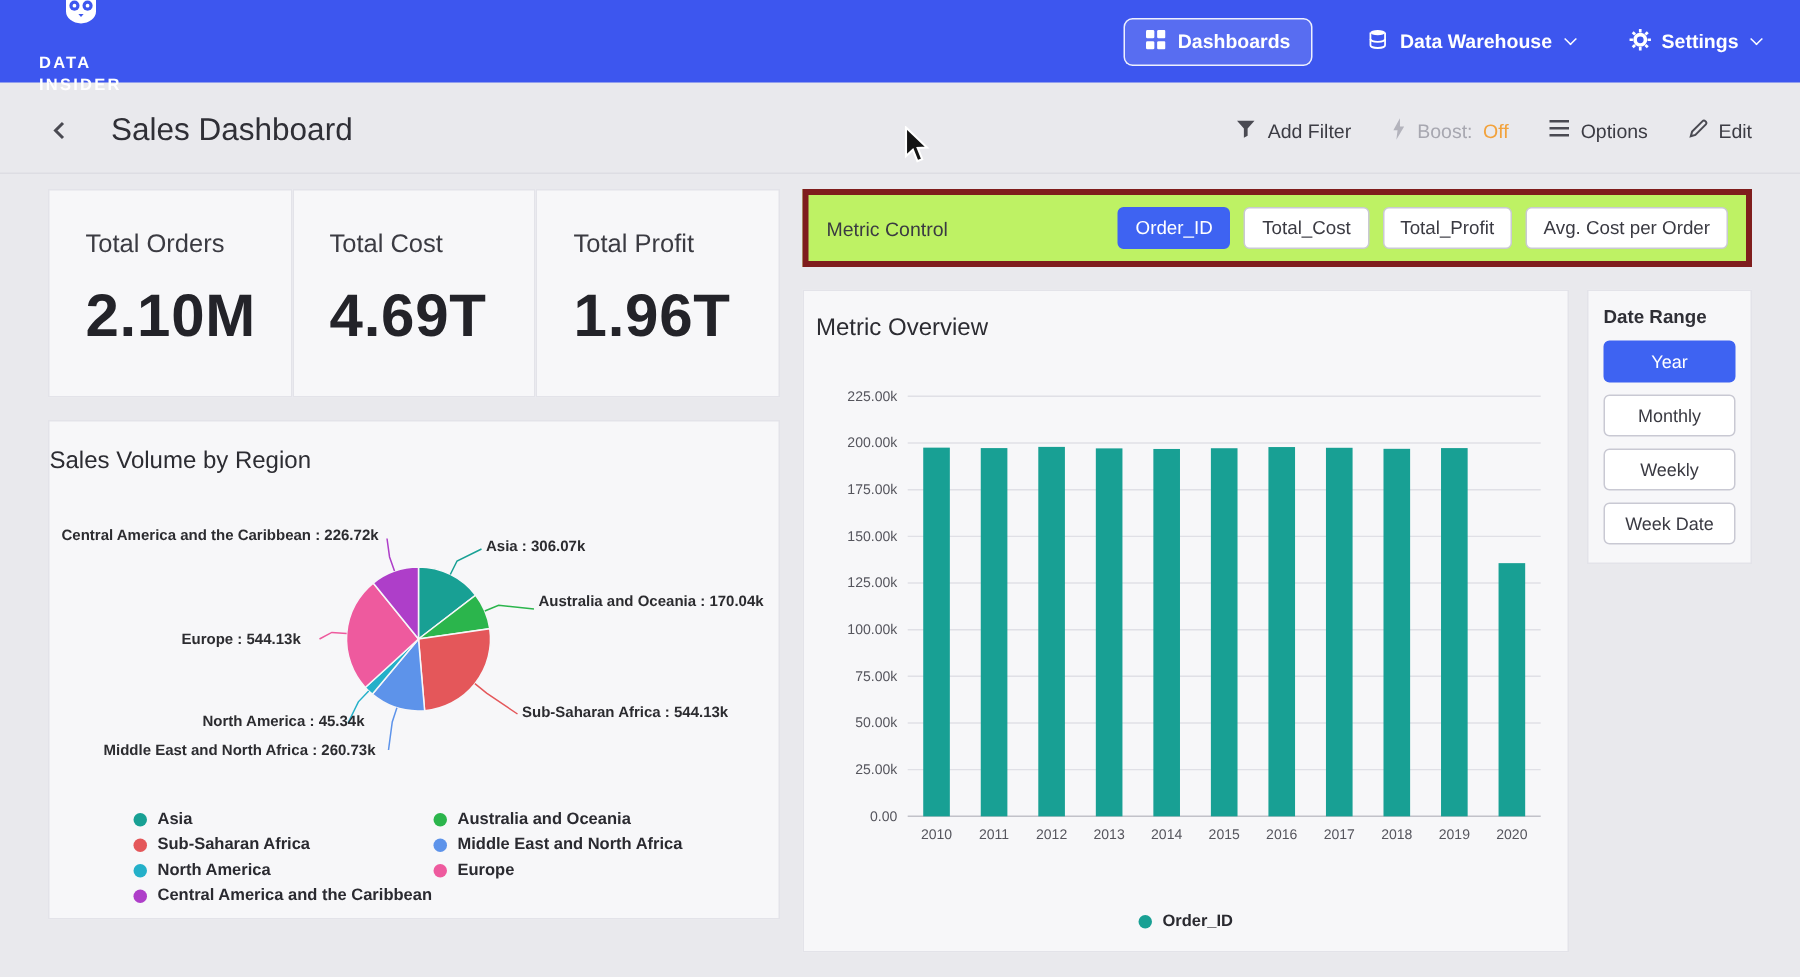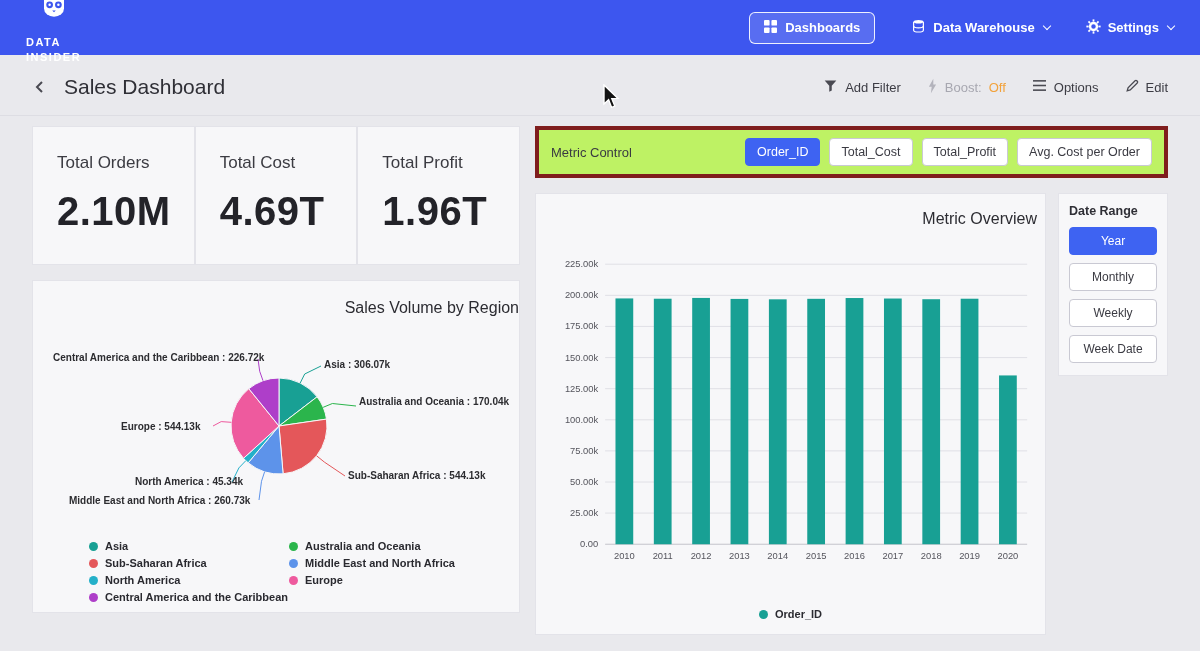--- a/index.html
+++ b/index.html
@@ -16,39 +16,39 @@
   .nav-right { display:flex; align-items:center; gap:36px; color:#fff; font-size:13px; }
   .nav-btn { display:flex; align-items:center; gap:8px; padding:7px 14px;
              border:1.5px solid rgba(255,255,255,.9); border-radius:6px;
              background:rgba(255,255,255,.14); color:#fff; font-weight:700; font-size:13px; cursor:pointer; }
   .nav-item { display:flex; align-items:center; gap:7px; font-weight:600; cursor:pointer; }
   .chev { display:inline-block; width:6px; height:6px; border-right:1.8px solid #fff;
           border-bottom:1.8px solid #fff; transform:rotate(45deg); margin-left:2px; margin-top:-3px; }
   
   .page-header { display:flex; align-items:center; gap:16px; padding:20px 32px 16px;
                  border-bottom:1px solid #dddde3; }
-  .page-title { font-size:21px; font-weight:500; color:#2f2f36; }
+  .page-title { font-size:21px; font-weight:500; color:#2f2f36;margin-left:10px; }
   .header-actions { margin-left:auto; display:flex; align-items:center; gap:26px;
                     font-size:13px; color:#3c3c44; font-weight:500; }
   .h-action { display:flex; align-items:center; gap:7px; cursor:pointer; }
   .boost-label { color:#a7a7b0; }
   .boost-off { color:#f2a23c; }
   
   .content { display:flex; gap:15px; padding:10px 32px 0; }
   .left-col { width:488px; flex:none; }
   .right-col { flex:1; min-width:0; }
   .card { background:#f7f7f9; border:1px solid #e3e3e9; }
   
   .kpi-row { display:flex; margin-bottom:15px; }
   .kpi-card { flex:1; padding:26px 16px 30px 24px; }
   .kpi-label { font-size:17px; font-weight:500; color:#3b3b42; }
   .kpi-value { font-size:40px; font-weight:700; color:#232329; margin-top:16px; letter-spacing:.5px; }
   
   .pie-card { padding:18px 0 12px; height:333px; }
-  .card-title { text-align:right; font-size:16px; font-weight:500; color:#2c2c32; }
+  .card-title { text-align:left; font-size:16px; font-weight:500; color:#2c2c32; }
   .pie-area { position:relative; width:100%; height:205px; margin-top:6px; }
   .pie-area svg { position:absolute; left:0; top:0; }
   .pie-label { position:absolute; font-size:10px; font-weight:700; color:#2c2c30; white-space:nowrap; }
   .pie-legend { display:grid; grid-template-columns:200px 1fr; row-gap:5px; margin:12px 0 0 56px; }
   .legend-item { display:flex; align-items:center; gap:7px; font-size:11px; font-weight:700; color:#2a2a30; }
   .legend-dot { width:9px; height:9px; border-radius:50%; flex:none; }
   
   .metric-bar { background:#bef264; border:4px solid #7f1d1d; padding:8px 12px;
                 display:flex; align-items:center; gap:10px; margin-bottom:15px;justify-content:space-between; }
   .metric-label { font-size:13px; color:#3a3a42; font-weight:500; margin-right:2px; }
@@ -220,21 +220,21 @@
             <path d="M246,103 L215.8,65.7 A48,48 0 0 1 246.0,55.0 Z" fill="#ae3ec9" stroke="#f7f7f9" stroke-width="1"></path>
             <polyline points="230.0,57.7 226.7,48.3 225,36" fill="none" stroke="#ae3ec9" stroke-width="1"></polyline>
           </svg>
         <div>
             <div class="pie-label" style="left: 291px; top: 36px;">Asia : 306.07k</div>
             <div class="pie-label" style="left: 326px; top: 73px;">Australia and Oceania : 170.04k</div>
             <div class="pie-label" style="left: 315px; top: 147px;">Sub-Saharan Africa : 544.13k</div>
             <div class="pie-label" style="left: 36px; top: 172px;">Middle East and North Africa : 260.73k</div>
             <div class="pie-label" style="left: 102px; top: 153px;">North America : 45.34k</div>
             <div class="pie-label" style="left: 88px; top: 98px;">Europe : 544.13k</div>
-            <div class="pie-label" style="left: 20px; top: 29px;">Central America and the Caribbean : 226.72k</div>
+            <div class="pie-label" style="left: 8px; top: 29px;">Central America and the Caribbean : 226.72k</div>
           </div>
       </div>
       <div class="pie-legend">
           <div class="legend-item">
             <span class="legend-dot" style="background: rgb(24, 160, 148);"></span>
             <span>Asia</span>
           </div>
           <div class="legend-item">
             <span class="legend-dot" style="background: rgb(43, 181, 76);"></span>
             <span>Australia and Oceania</span>

